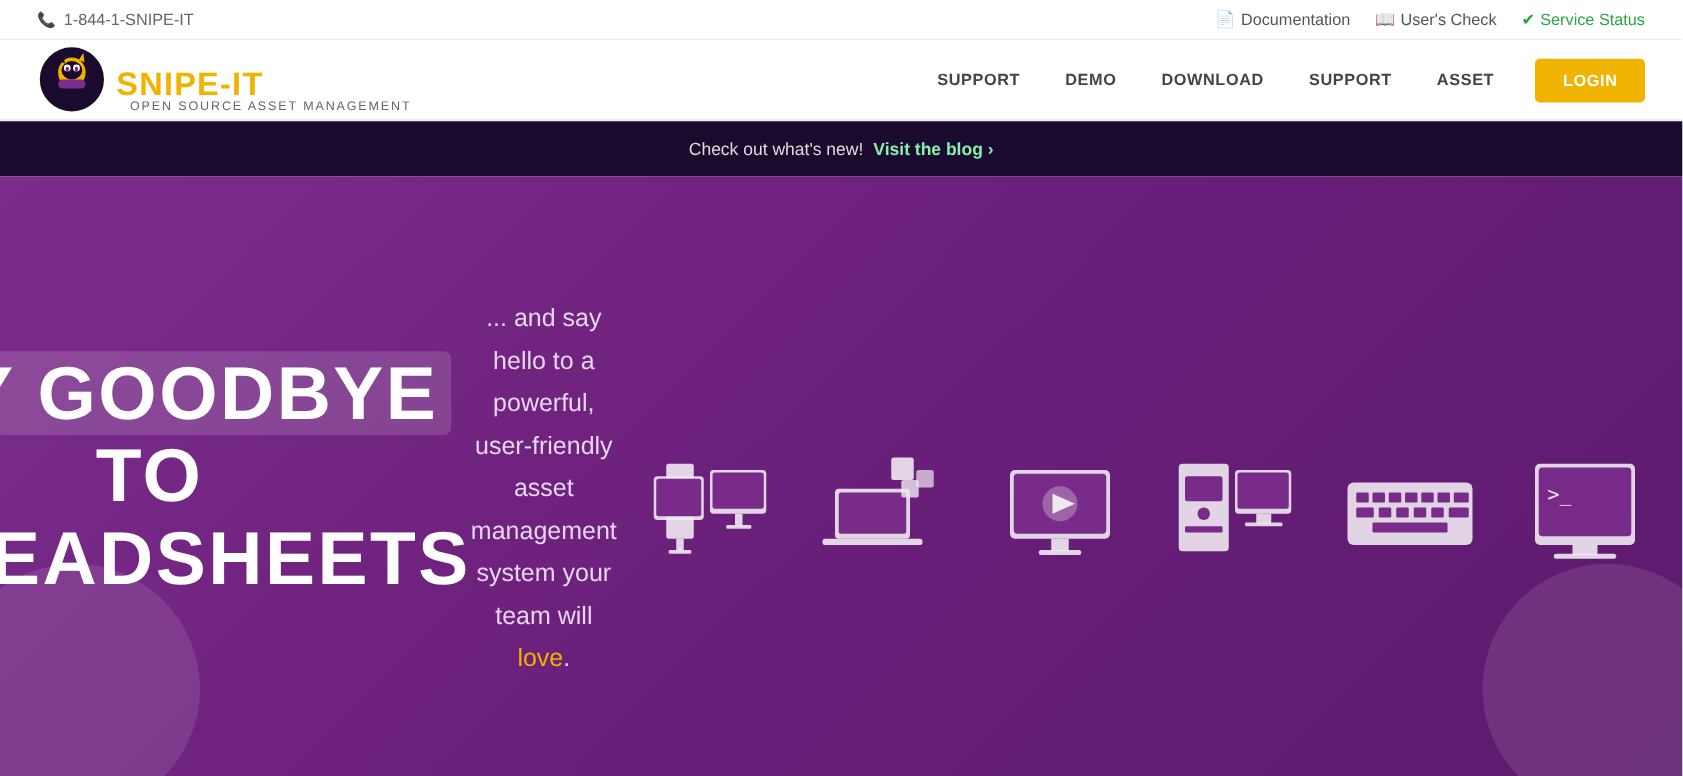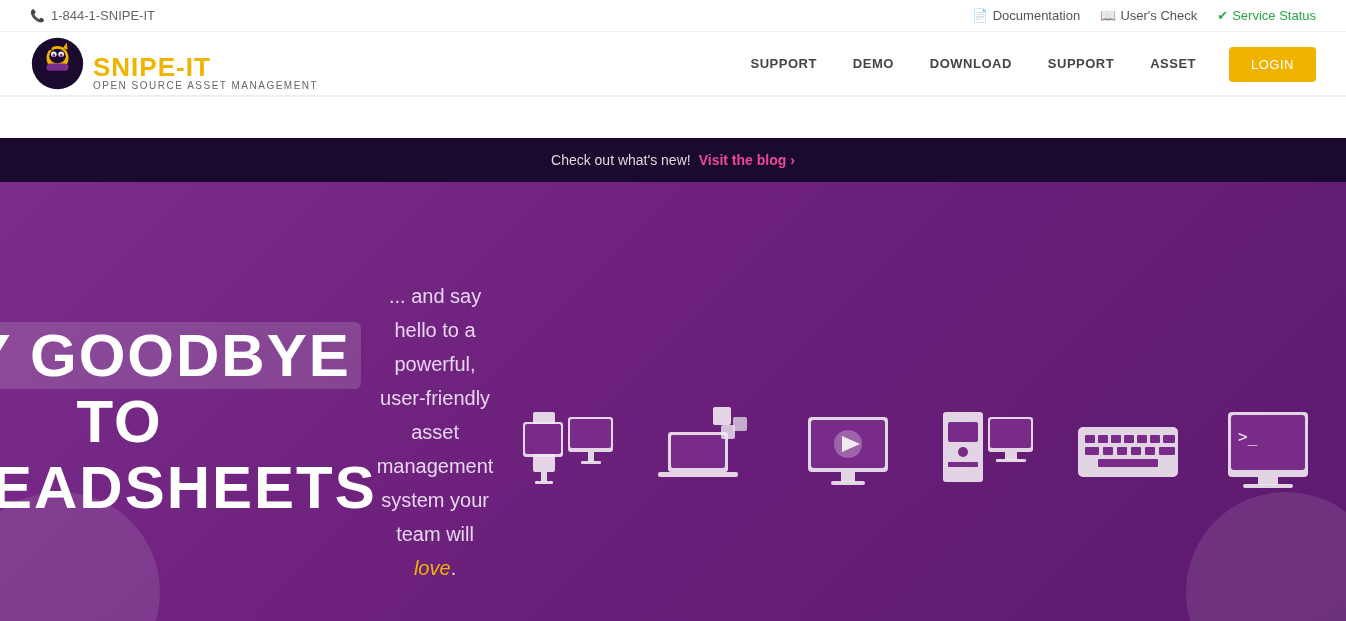--- a/index.html
+++ b/index.html
@@ -35,21 +35,21 @@
     .logo-area { display: flex; align-items: flex-end; gap: 0; }
     .logo-text { display: flex; flex-direction: column; }
     .logo-name {
       font-size: 26px;
       font-weight: 900;
       color: #1a1a2e;
       letter-spacing: 1px;
       line-height: 1;
     }
     .logo-name span { color: #f0b400; }
-    .logo-tagline { font-size: 10px; color: #666; letter-spacing: 1.5px; text-transform: uppercase; }
+    .logo-tagline { font-size: 10px; color: #666; letter-spacing: 1.5px; text-transform: uppercase; margin-left: 11px; }
     .logo-icon {
       width: 55px;
       height: 55px;
       margin-right: 8px;
     }
 
     .nav-links { display: flex; align-items: center; gap: 0; }
     .nav-link {
       padding: 0 18px;
       height: 65px;
@@ -62,45 +62,44 @@
       letter-spacing: 0.5px;
       cursor: pointer;
       border-bottom: 3px solid transparent;
       margin-bottom: -2px;
     }
     .login-btn {
       background: #f0b400;
       color: #fff !important;
       padding: 10px 22px;
       border-radius: 4px;
-      font-weight: 400;
+      font-weight: 700;
       font-size: 13px;
       letter-spacing: 0.5px;
       cursor: pointer;
       border: none;
       margin-left: 15px;
       height: auto;
       border-bottom: none !important;
     }
 
     
     .announcement-bar {
       background: #1a0a2e;
       color: #fff;
       text-align: center;
       padding: 14px 20px;
       font-size: 14px;
       display: flex;
       align-items: center;
       justify-content: center;
       gap: 8px;
-      margin-top: 41px;
     }
     .announcement-bar .check-out { color: #ddd; }
-    .announcement-bar .visit-link { color: #ec4899; text-decoration: none; font-weight: 600; display: flex; align-items: center; gap: 4px; text-align: right; }
+    .announcement-bar .visit-link { color: #86efac; text-decoration: none; font-weight: 600; display: flex; align-items: center; gap: 4px; text-align: right; }
 
     
     .hero {
       background: linear-gradient(135deg, #7b2d8b 0%, #6a1f7a 50%, #5c1a6e 100%);
       min-height: 480px;
       display: flex;
       flex-direction: row;
       align-items: center;
       justify-content: center;
       text-align: center;
@@ -122,21 +121,21 @@
       border-radius: 6px;
       padding: 0 10px;
     }
 
     .hero-subtitle {
       color: #e8d5f0;
       font-size: 20px;
       line-height: 1.7;
       max-width: 600px;
     }
-    .hero-subtitle .love-word { color: #f0b400; font-style: italic; }
+    .hero-subtitle .love-word { color: #f0b400; }
 
     
     .icons-row {
       display: flex;
       justify-content: center;
       align-items: flex-end;
       gap: 30px;
       margin-top: 40px;
       padding: 0 20px;
     }

